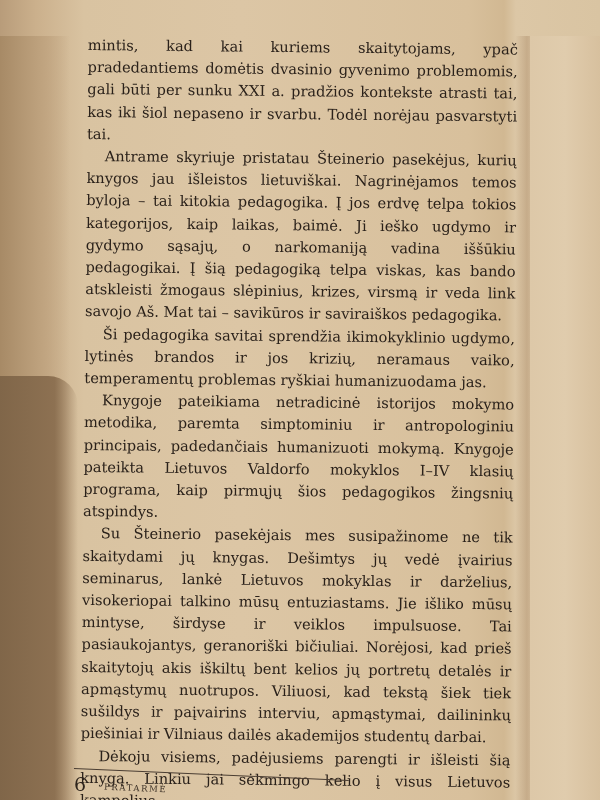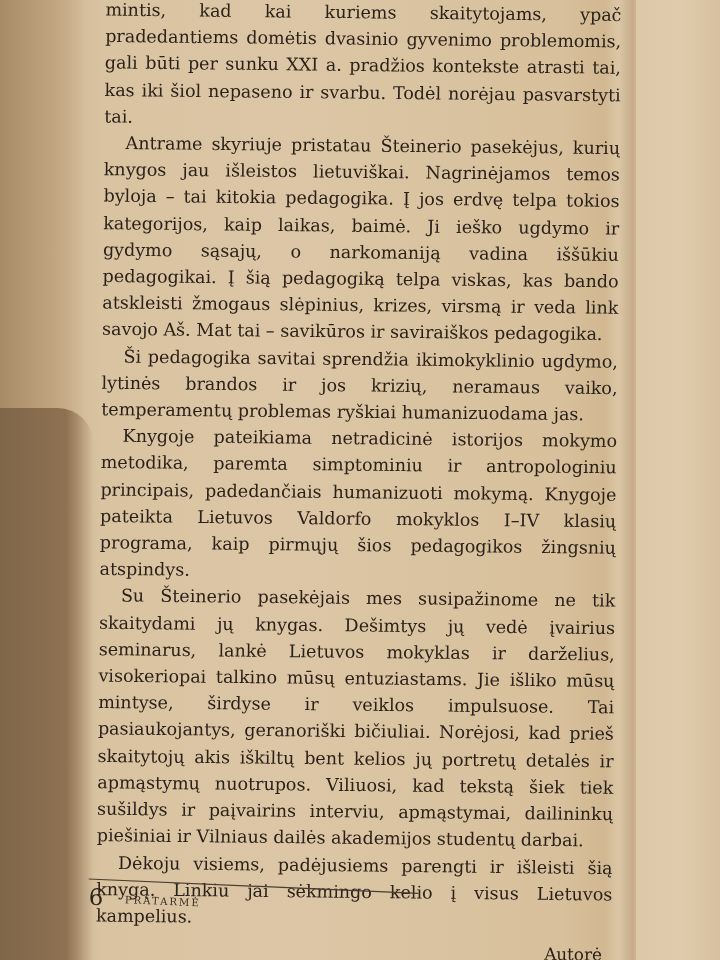--- a/index.html
+++ b/index.html
@@ -11,20 +11,21 @@
     }
     body {
       position: relative;
       background: linear-gradient(90deg, #b89c7a 0%, #cbb08c 6%, #d9c3a1 14%, #dcc6a5 40%, #d8c09c 78%, #d1b892 84%, #dcc7a6 86%, #d9c4a2 100%);
       font-family: "DejaVu Serif", "Liberation Serif", serif;
       color: #2a211a;
     }
     .scene {
       position: absolute;
       inset: 0;
+      margin-top: 36px;
     }
     
     .left-shadow {
       position: absolute;
       left: 0;
       top: 0;
       width: 70px;
       height: 800px;
       background: linear-gradient(90deg, #a78a66 0%, #bfa37f 60%, rgba(209,186,152,0) 100%);
     }

